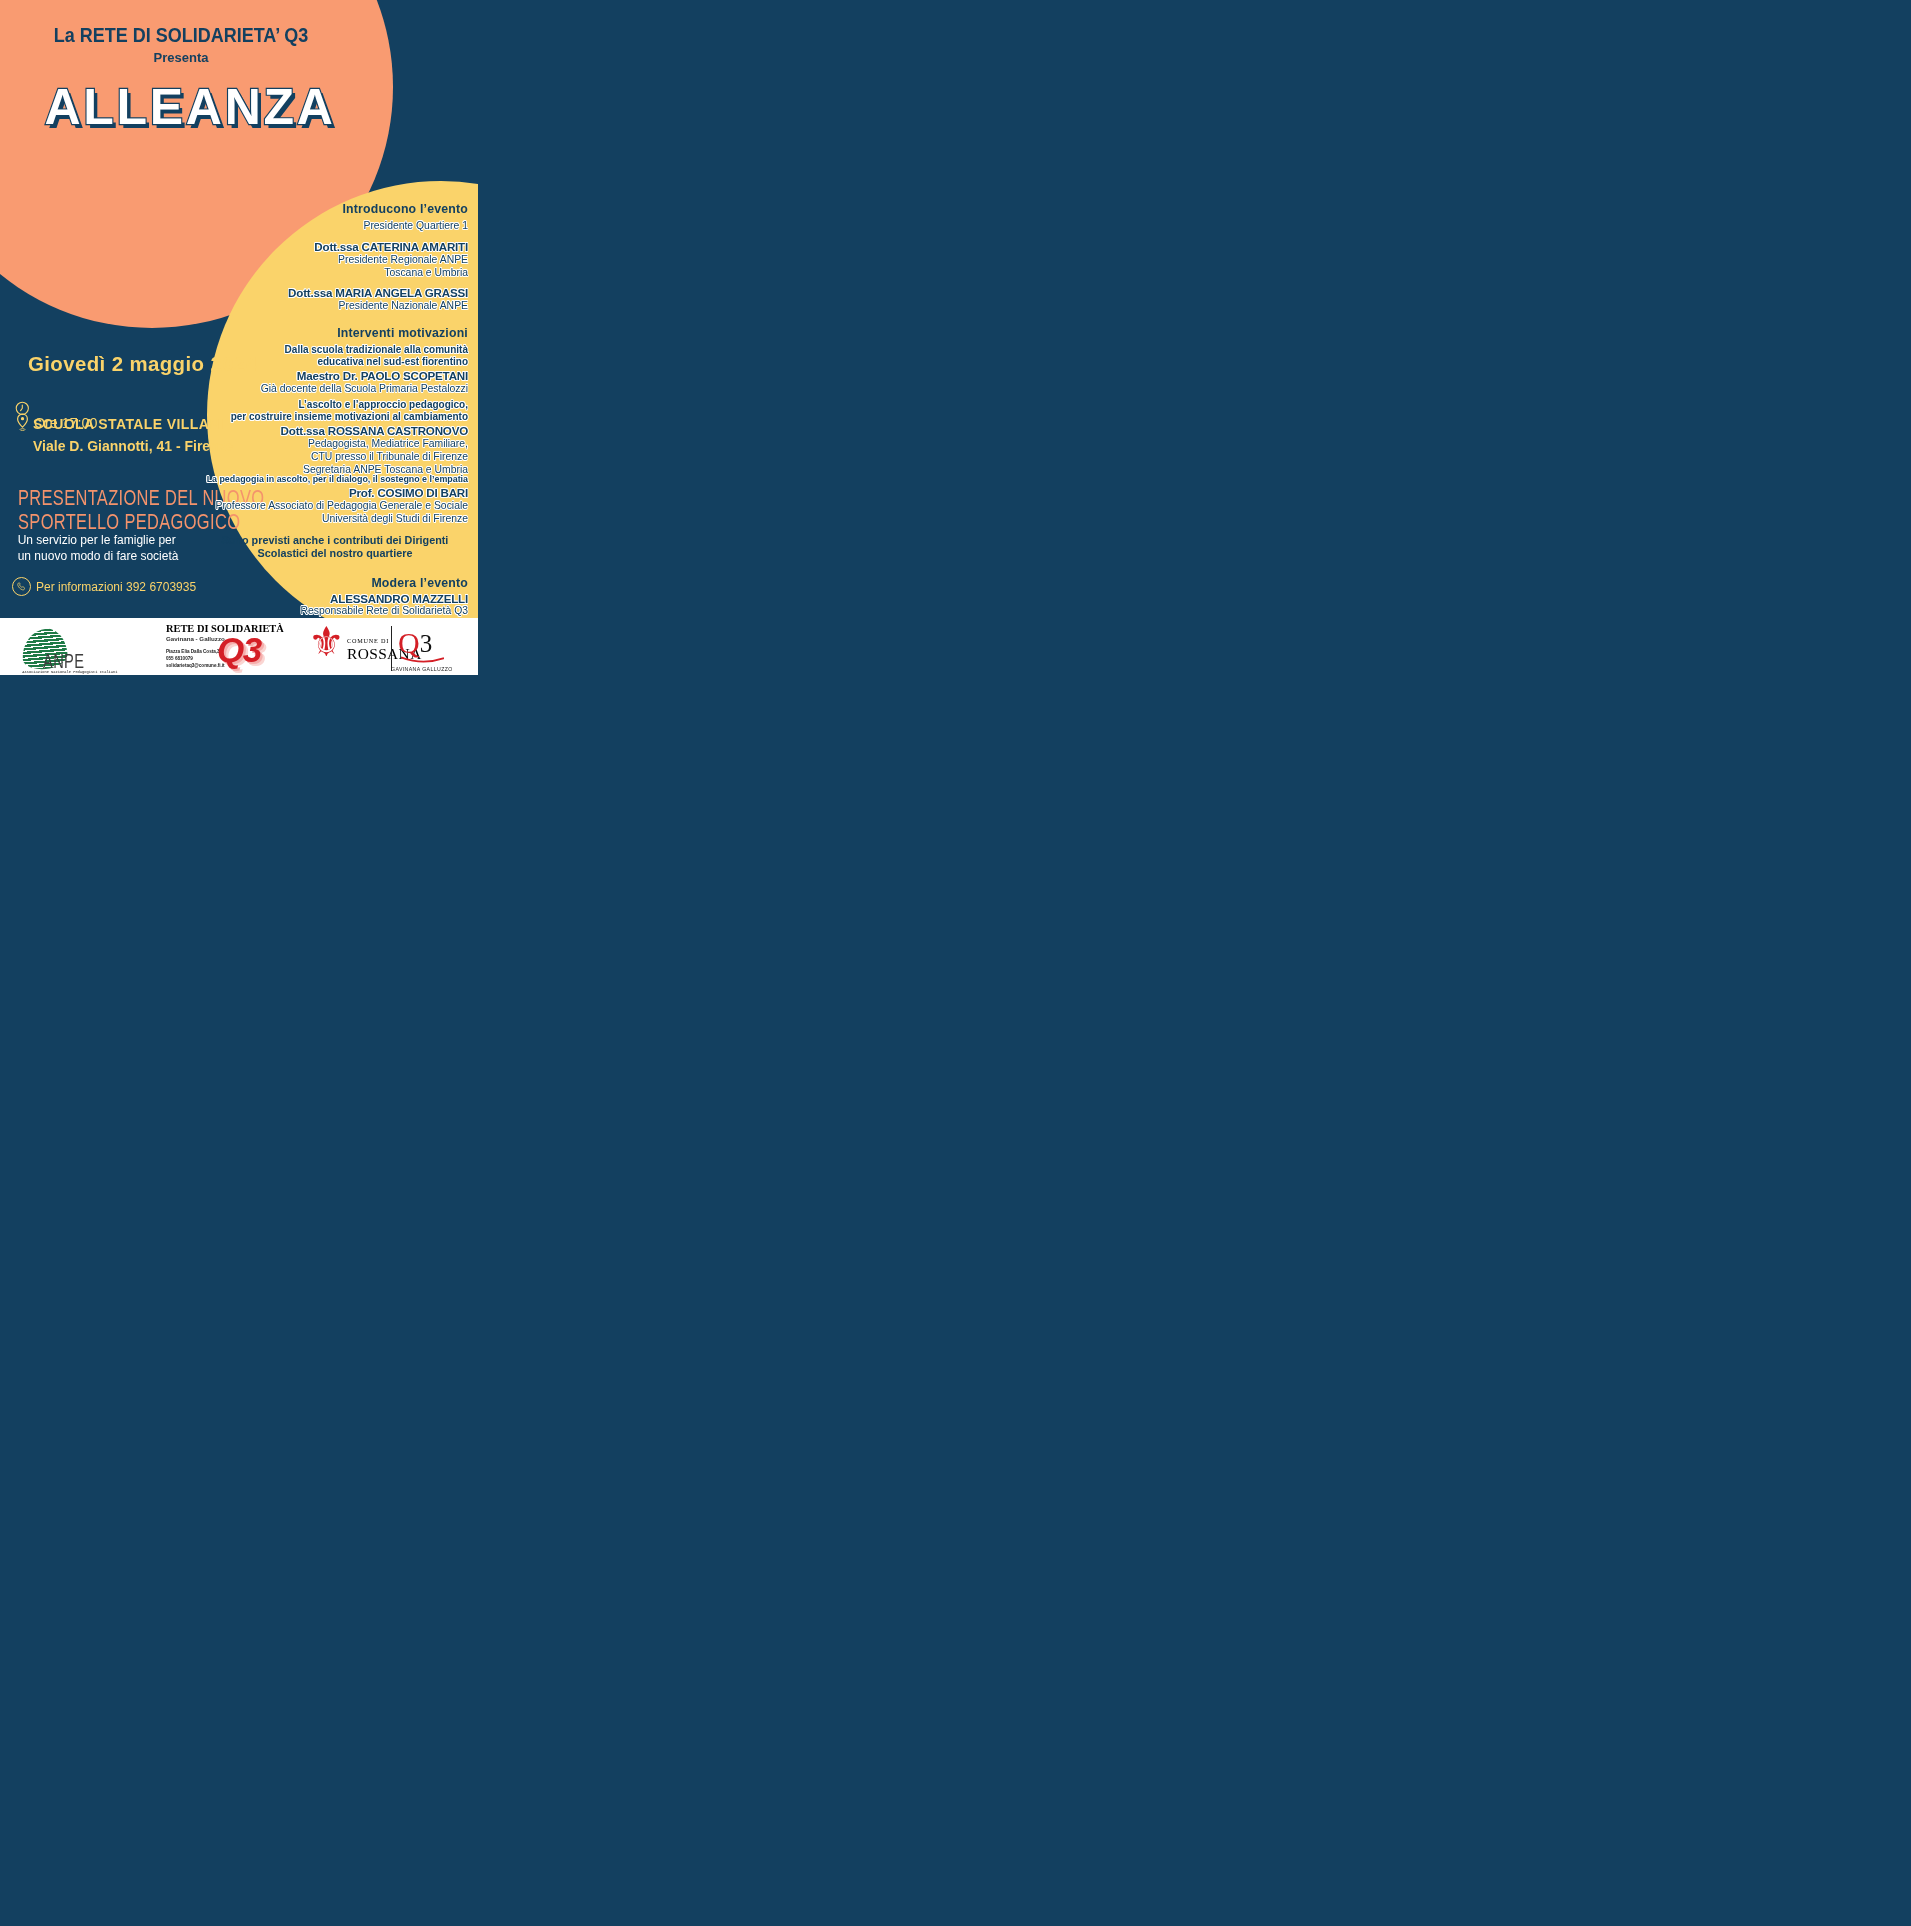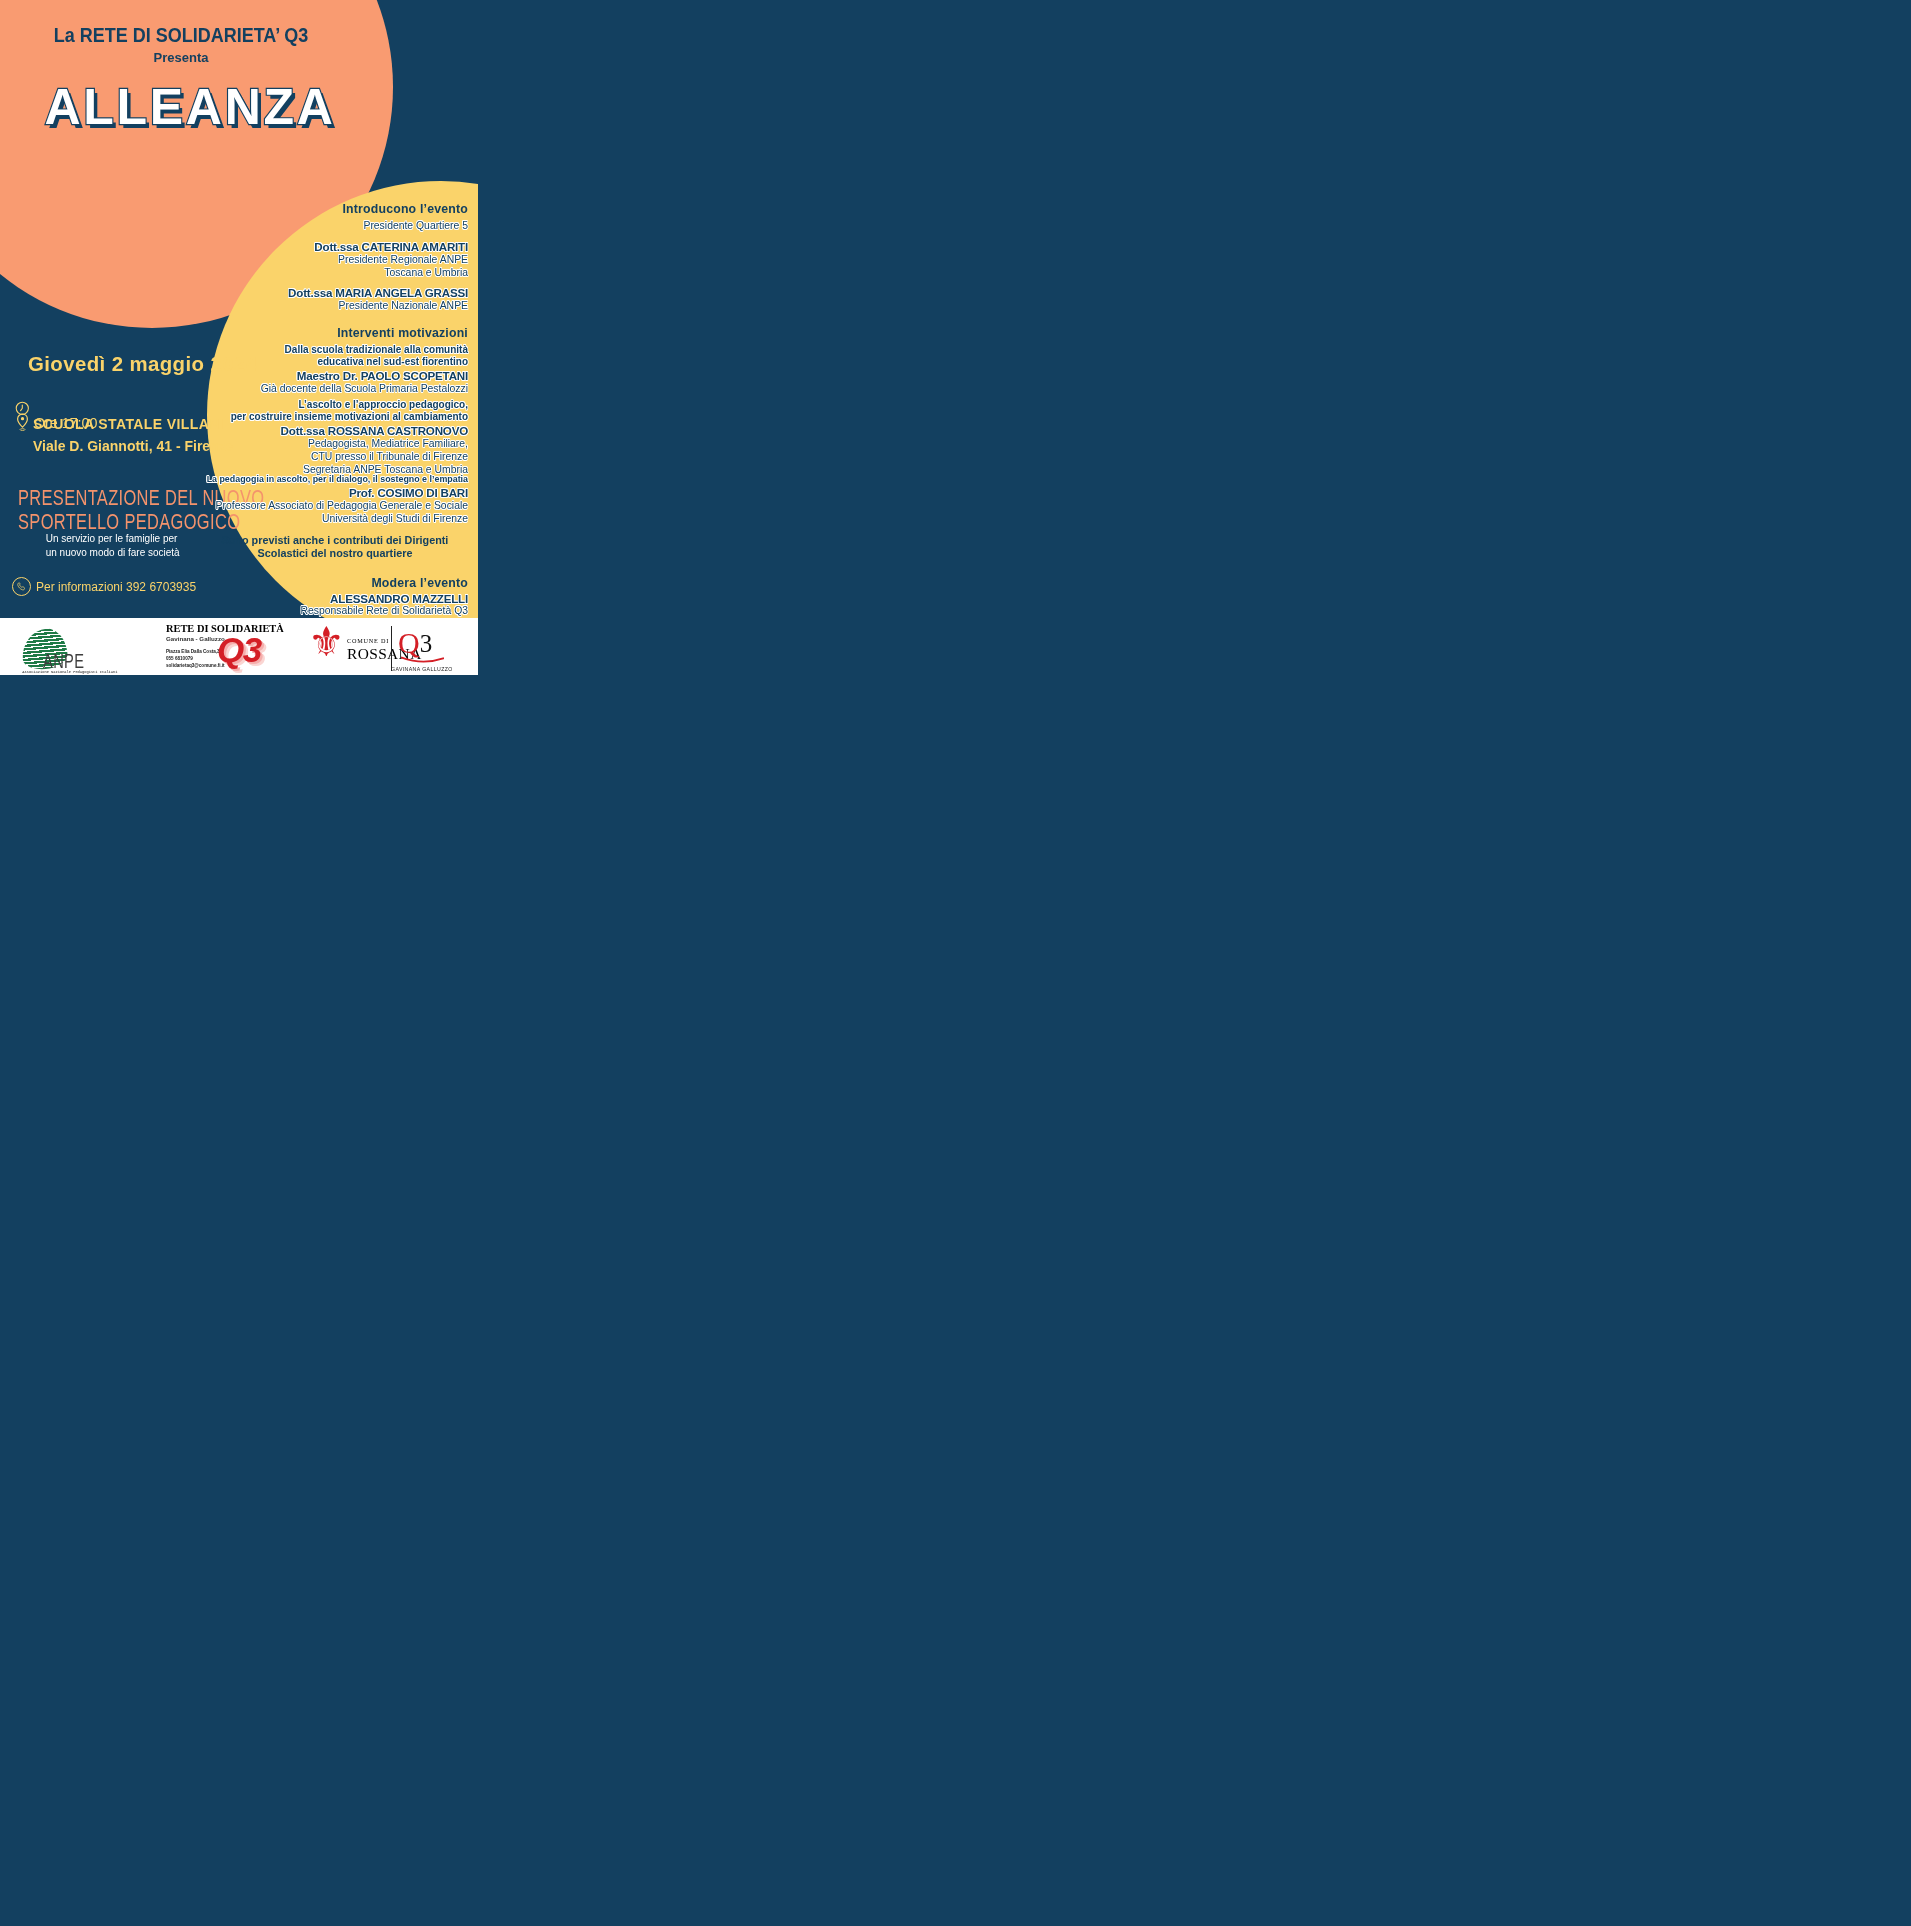--- a/index.html
+++ b/index.html
@@ -65,21 +65,21 @@
     color:var(--yellow);font-size:14px;font-weight:700;
   }
   
   .pres-heading{
     position:absolute;left:17.7px;top:486px;
     color:var(--salmon);font-size:19.6px;line-height:1.13;font-weight:500;letter-spacing:0.4px;
     transform:scale(0.84,1.08);transform-origin:top left;white-space:nowrap;
   }
   .pres-body{
     position:absolute;left:17.7px;top:532px;
-    color:#fff;font-size:10px;line-height:1.36;font-weight:400;margin-left:28px;
+    color:#fff;font-size:12px;line-height:1.36;font-weight:400;
   }
   
   .phone-row{position:absolute;left:11.6px;top:577px;display:flex;align-items:center;gap:5.4px;}
   .phone-circle{
     width:19px;height:19px;border:1.2px solid var(--yellow);border-radius:50%;
     display:flex;align-items:center;justify-content:center;flex:0 0 auto;
   }
   .phone-text{color:var(--yellow);font-size:12px;font-weight:400;}
   
   .rblock{position:absolute;right:10px;width:247px;text-align:right;color:var(--navy);}
@@ -189,21 +189,21 @@
     <span class="phone-circle">
       <svg width="10.4" height="10.4" viewBox="0 0 24 24">
           <path d="M7.2 3.6 C8.8 4.4 9.5 6.2 8.9 7.8 L8.3 9.4 C9.3 11.6 11 13.3 13.2 14.3 L14.8 13.7 C16.4 13.1 18.2 13.8 19 15.4 L19.4 16.3 C20.1 17.8 19.4 19.6 17.9 20.2 C16.9 20.6 15.7 20.7 14.6 20.3 C9.8 18.6 6 14.8 4.3 10 C3.9 8.9 4 7.7 4.4 6.7 C5 5.2 6.1 3.9 7.2 3.6 Z" fill="none" stroke="#FAD36A" stroke-width="1.7" stroke-linejoin="round"></path>
         </svg>
     </span>
     <span class="phone-text">Per informazioni 392 6703935</span>
   </div>
 
   <div class="rblock" style="top:202px">
     <div class="rheading">Introducono l’evento</div>
-    <div class="rrole halo mt10">Presidente Quartiere 5</div>
+    <div class="rrole halo mt10">Presidente Quartiere 1</div>
   </div>
 
   <div class="rblock" style="top:240px">
     <div class="rname halo">Dott.ssa CATERINA AMARITI</div>
     <div class="rrole halo mt3">Presidente Regionale ANPE</div>
     <div class="rrole halo">Toscana e Umbria</div>
   </div>
 
   <div class="rblock" style="top:286px">
     <div class="rname halo">Dott.ssa MARIA ANGELA GRASSI</div>

